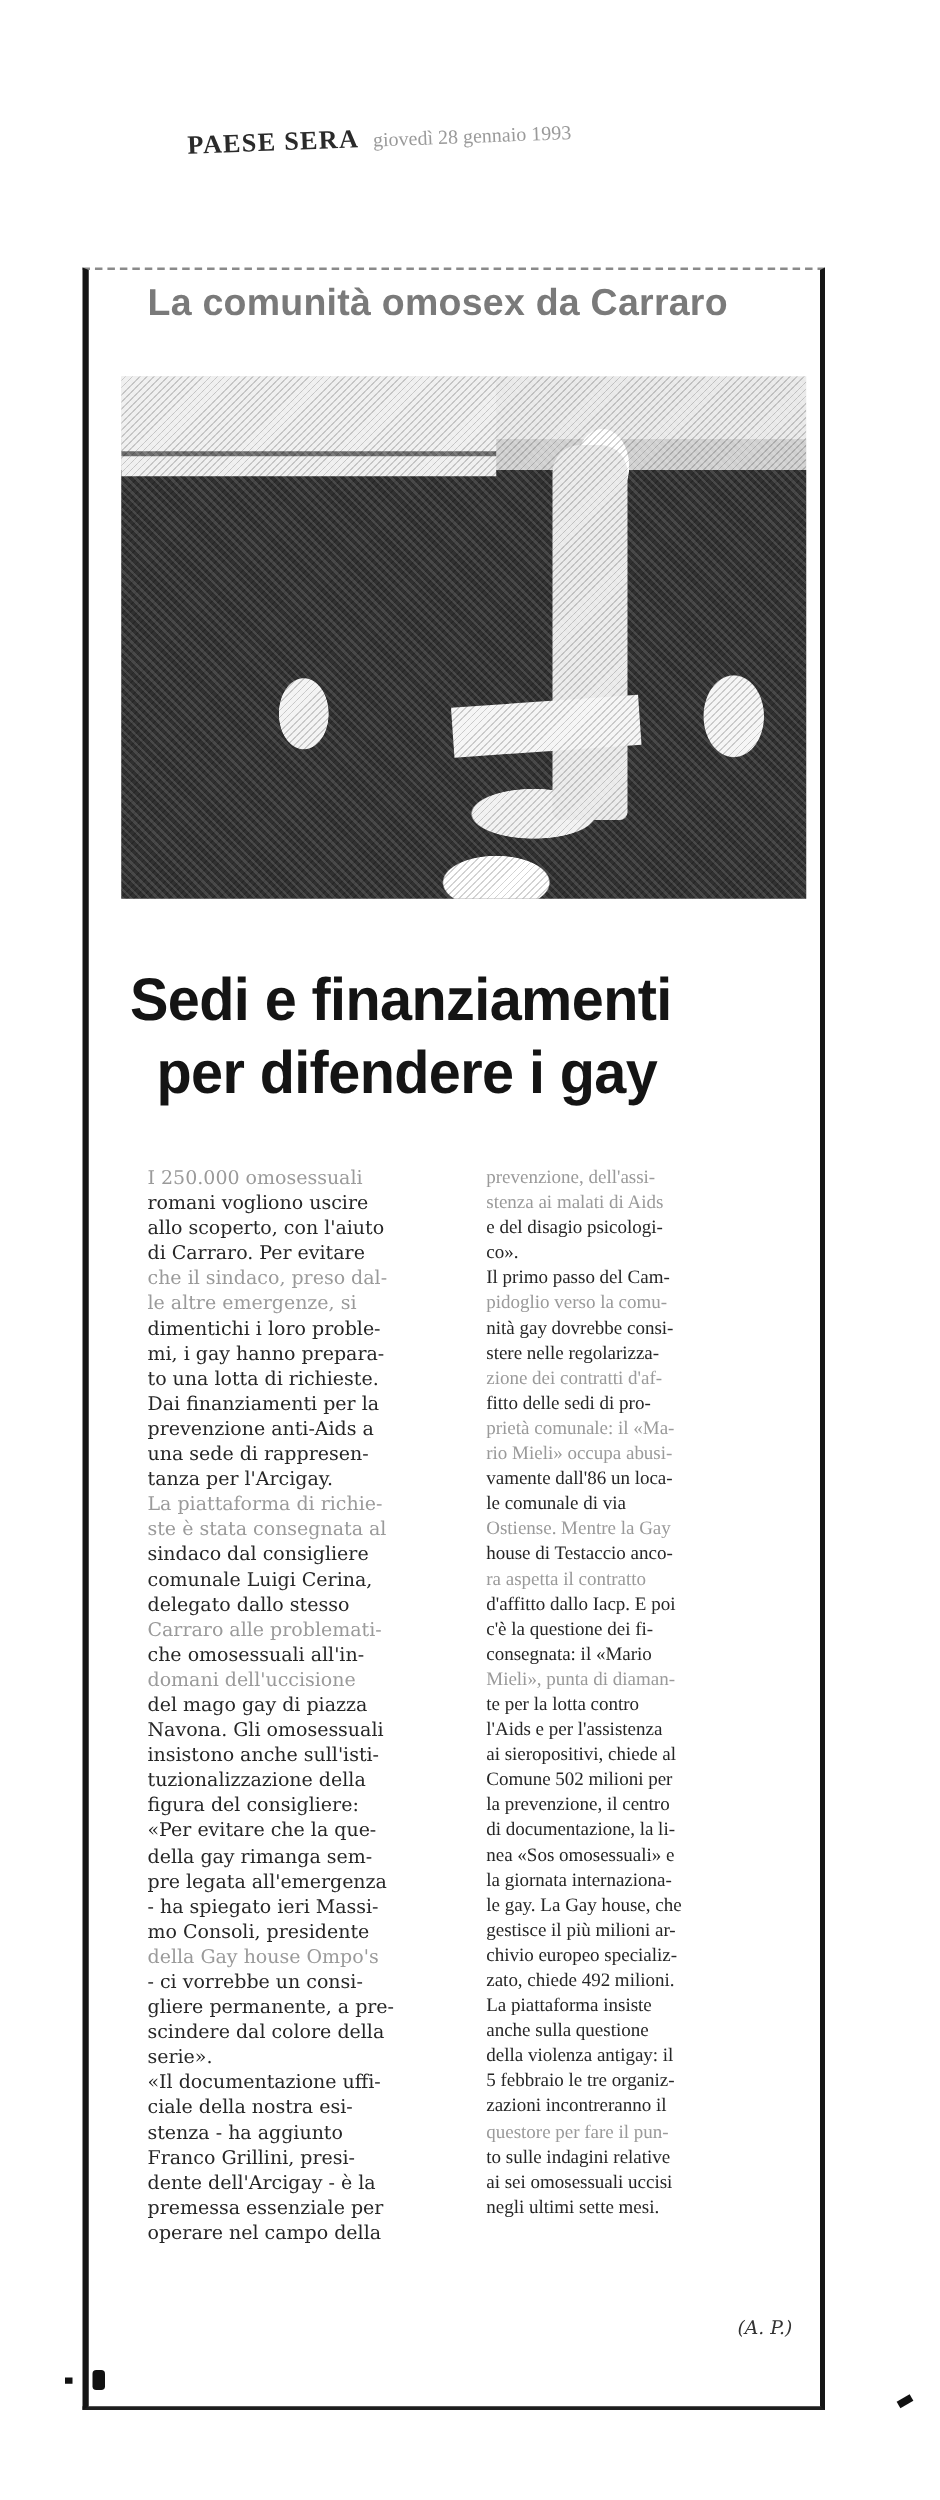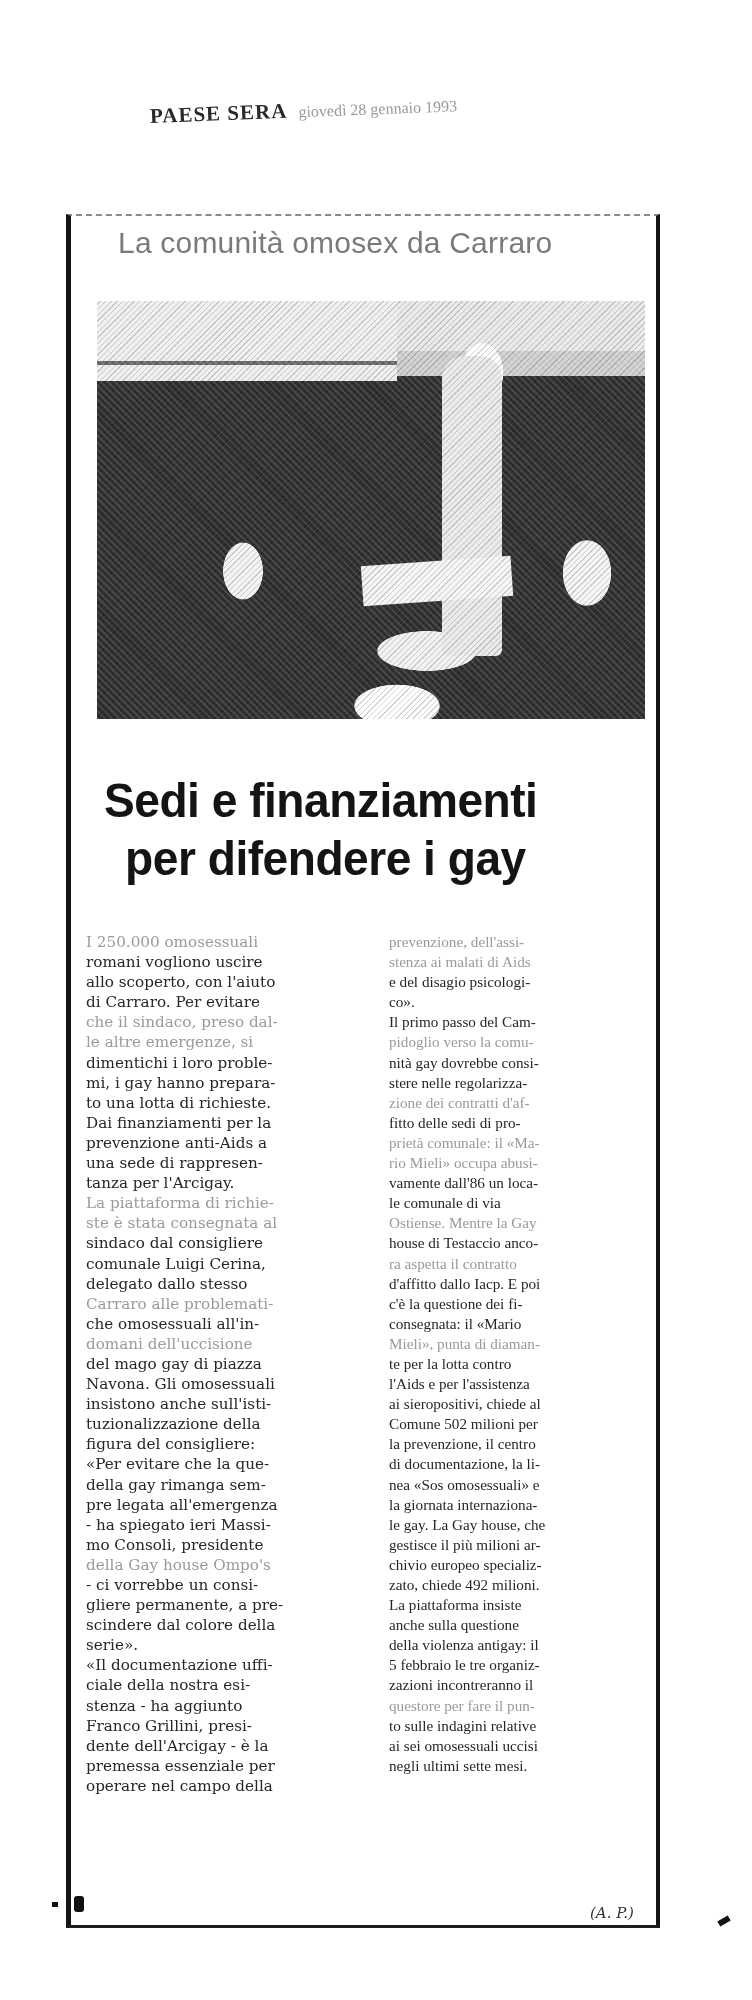--- a/index.html
+++ b/index.html
@@ -17,21 +17,21 @@
   .masthead .date {
     font-family: "Liberation Serif", serif; font-size: 16px; color: #9a9a9a; margin-left: 6px;
   }
   .clip {
     position: absolute; left: 66px; top: 214px; width: 594px; height: 1714px;
     border-left: 5px solid #151515; border-right: 4px solid #151515; border-bottom: 3px solid #1e1e1e;
     border-top: 2px dashed #8a8a8a; box-sizing: border-box;
   }
   .kicker {
     position: absolute; left: 118px; top: 226px; font-family: "Liberation Sans", sans-serif;
-    font-size: 30px; font-weight: 400; color: #7a7a7a; letter-spacing: 0.2px; white-space: nowrap;
+    font-size: 30px; font-weight: 700; color: #7a7a7a; letter-spacing: 0.2px; white-space: nowrap;
   }
   .photo {
     position: absolute; left: 97px; top: 301px; width: 548px; height: 418px;
     background:
       radial-gradient(ellipse 30px 42px at 385px 72px, #ffffff 70%, transparent 72%),
       radial-gradient(ellipse 28px 40px at 146px 270px, #f3f3f3 70%, transparent 72%),
       radial-gradient(ellipse 34px 46px at 490px 272px, #f5f5f5 70%, transparent 72%),
       radial-gradient(ellipse 70px 28px at 330px 350px, #f1f1f1 70%, transparent 72%),
       radial-gradient(ellipse 60px 30px at 300px 405px, #ffffff 70%, transparent 72%),
       linear-gradient(180deg, #e9e9e9 0 12%, #d0d0d0 12% 18%, #303030 18% 100%);
@@ -58,26 +58,26 @@
   .headline {
     position: absolute; left: 104px; top: 772px; width: 540px;
     font-family: "Liberation Sans", sans-serif; font-weight: bold; color: #141414;
     font-size: 48px; line-height: 58px; letter-spacing: -0.5px; transform: scaleX(0.96); transform-origin: left top;
   }
   .headline .l2 { padding-left: 22px; display: block; }
   .col {
     position: absolute; top: 932px; width: 262px;
     font-family: "DejaVu Serif", serif; font-size: 15.2px; line-height: 20.1px; color: #262626;
   }
-  .col.left { left: 86px; }
+  .col.left { left: 118px; }
   .col.right { left: 389px; width: 264px; font-family: Liberation Serif, serif; }
   .col .line { display: block; white-space: nowrap; overflow: hidden; }
   .col .faint { color: #9a9a9a; }
   .signature {
-    position: absolute; left: 590px; top: 1904px; font-style: italic; font-size: 15px; color: #333;
+    position: absolute; left: 590px; top: 1853px; font-style: italic; font-size: 15px; color: #333;
     font-family: "DejaVu Serif", serif;
   }
   .mark { position: absolute; background: #111; }
 </style>
 </head>
 <body>
 
 <div class="masthead">
   <span class="paper">PAESE SERA</span>
   <span class="date">giovedì 28 gennaio 1993</span>

